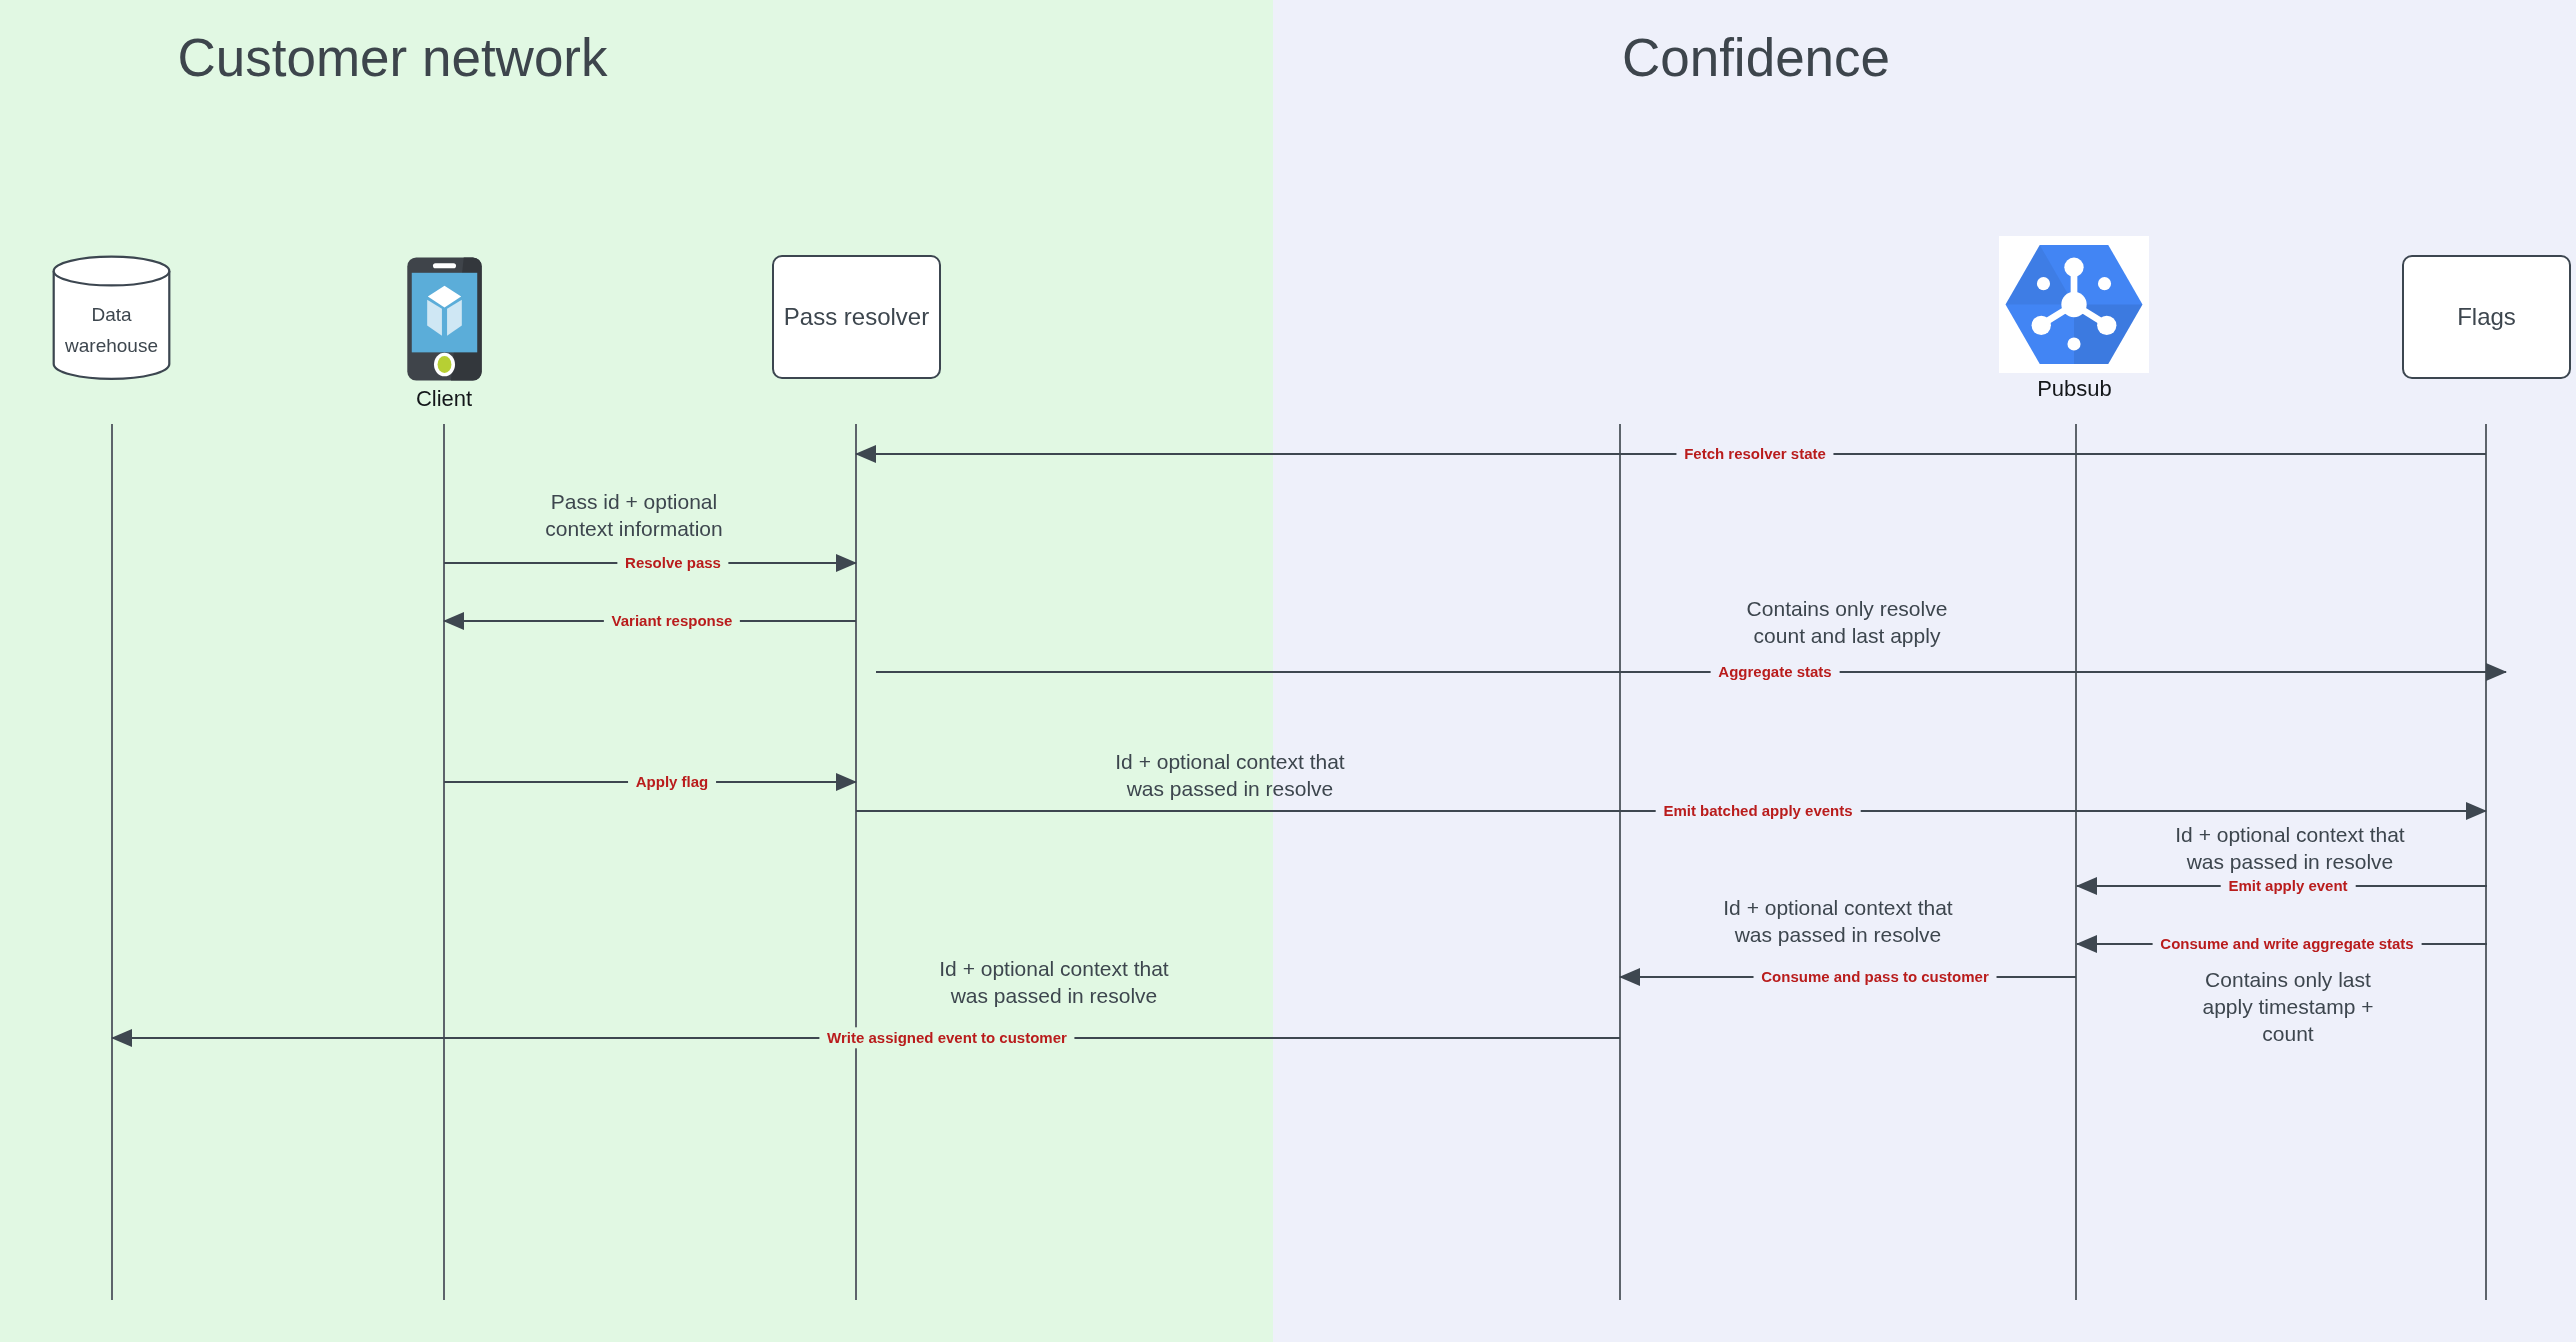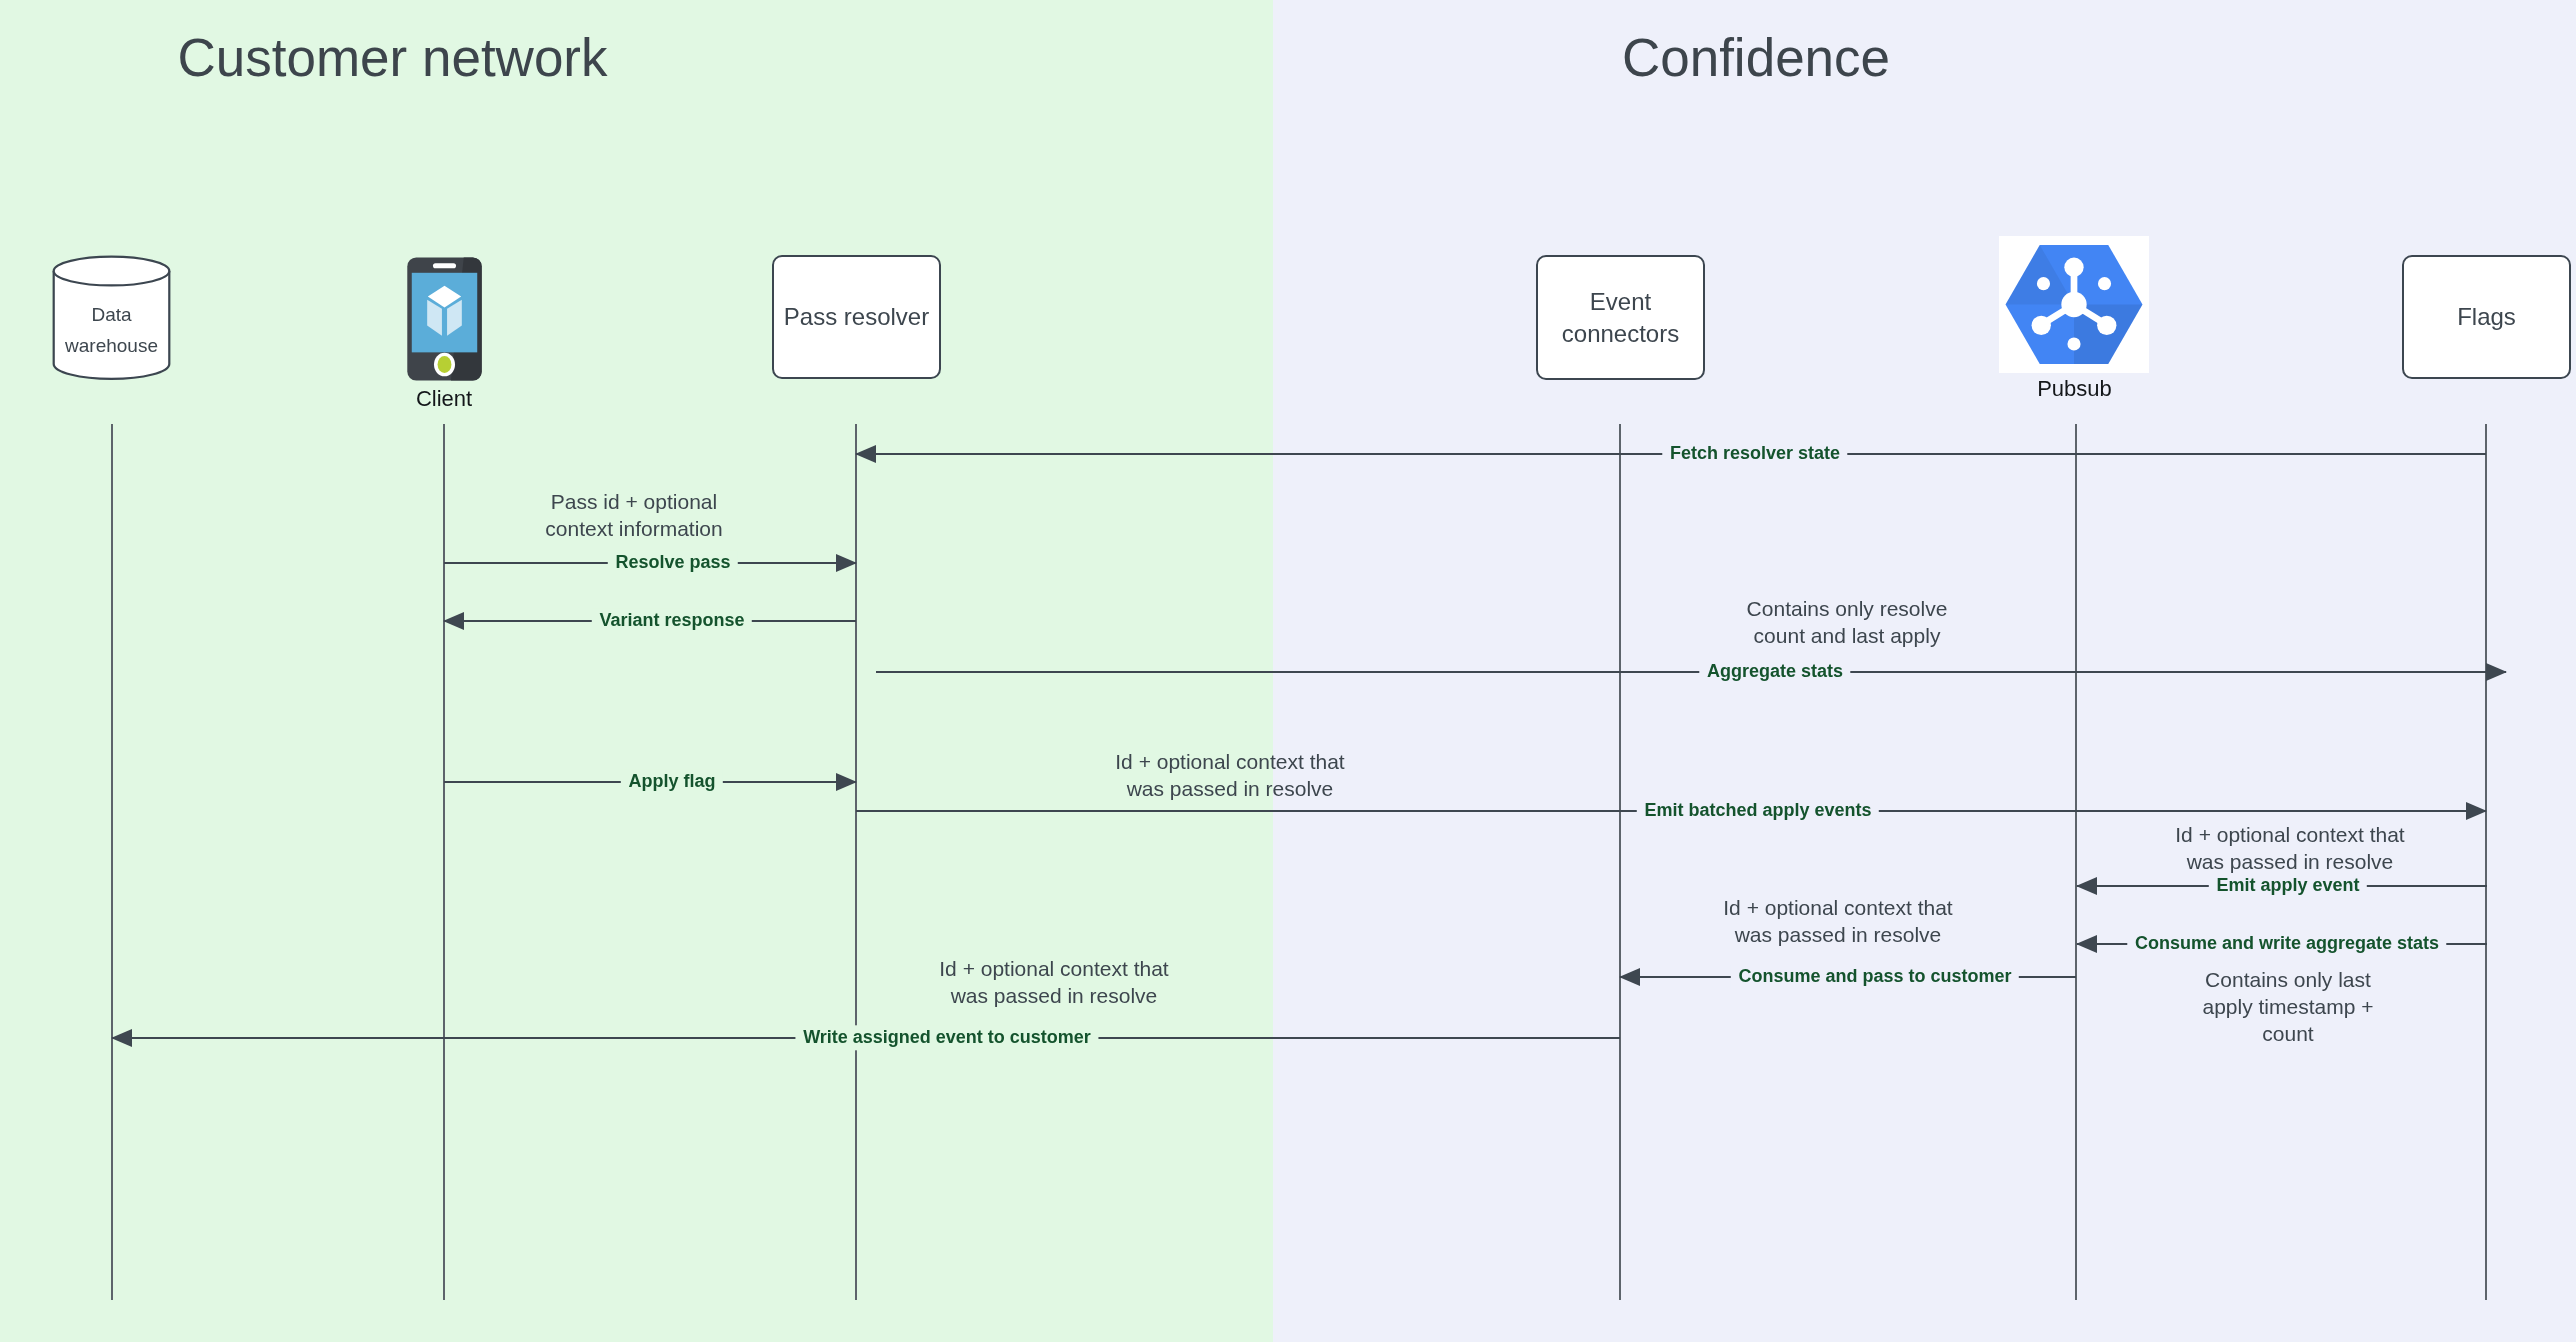--- a/index.html
+++ b/index.html
@@ -46,21 +46,21 @@
 
   
   .arrow{position:absolute;height:2.2px;background:#3e4750;}
   .head{position:absolute;top:1.1px;width:0;height:0;
         border-top:9.4px solid transparent;border-bottom:9.4px solid transparent;
         transform:translateY(-50%);}
   .head.right{right:-1.1px;border-left:21px solid #3e4750;}
   .head.left{left:-1.1px;border-right:21px solid #3e4750;}
   .albl{
     position:absolute;top:50%;transform:translate(-50%,-50%);
-    font-weight:bold;font-size:18px;color:#14532d;
+    font-weight:bold;font-size:15px;color:#b91c1c;
     padding:2.2px 7.7px;white-space:nowrap;
   }
   .albl.on-green{background:#e1f8e3;}
   .albl.on-lavender{background:#eef0fa;}
 
   
   .note{
     position:absolute;font-size:21px;line-height:27px;color:#3d464e;
     text-align:center;white-space:pre-line;transform:translateX(-50%);
   }
@@ -104,24 +104,20 @@
       <ellipse cx="30" cy="84.5" rx="8.2" ry="9.2" fill="#ffffff"></ellipse>
       <ellipse cx="30" cy="84.5" rx="5.4" ry="6.6" fill="#b7cf33"></ellipse>
     </svg>
   </div>
   <div class="ulabel" style="left:389px;top:386px;width:110px;">Client</div>
 
   <div class="pbox" style="left:772px;top:255px;width:169px;height:124px;">
     <span>Pass resolver</span>
   </div>
 
-  <div class="pbox" style="left:1536px;top:255px;width:169px;height:125px;">
-    <span>Event
-connectors</span>
-  </div>
 
   <div class="pubsub-bg" style="left:1999px;top:236px;width:150px;height:137px;">
     <svg width="150" height="137" viewBox="0 0 100 92">
       <polygon points="27,6 73,6 96,46 73,86 27,86 4,46" fill="#4285f4"></polygon>
       <polygon points="27,6 50,46 4,46" fill="#000000" opacity="0.06"></polygon>
       <polygon points="50,46 96,46 73,86 50,86" fill="#000000" opacity="0.08"></polygon>
       <g stroke="#ffffff" stroke-width="4.5">
         <line x1="50" y1="46" x2="50" y2="22"></line>
         <line x1="50" y1="46" x2="29" y2="59"></line>
         <line x1="50" y1="46" x2="71" y2="59"></line>

